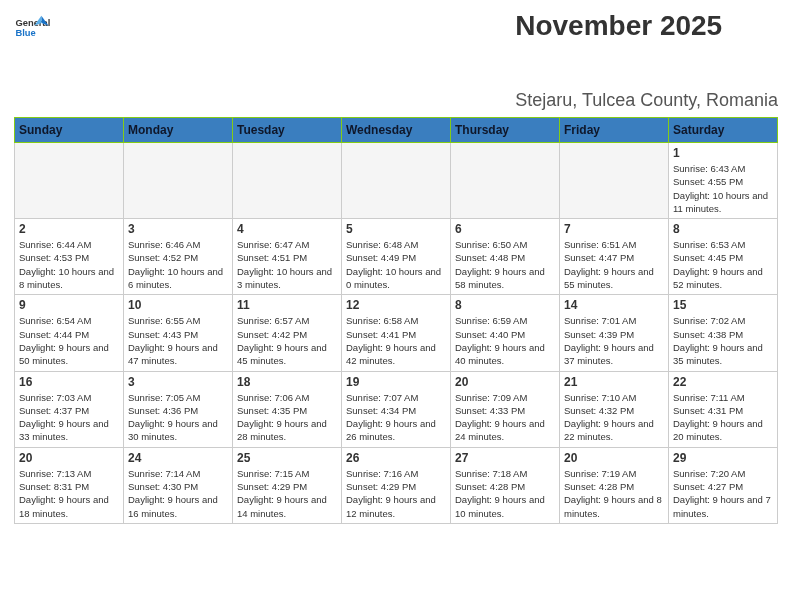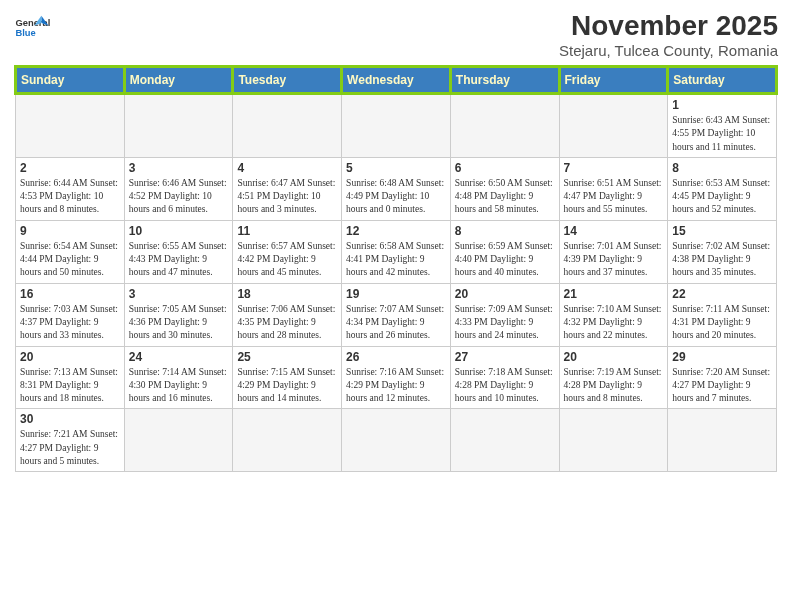--- a/index.html
+++ b/index.html
@@ -25,44 +25,45 @@
     .logo {
       display: flex;
       align-items: center;
       gap: 4px;
     }
     .logo-icon {
       width: 36px;
       height: 36px;
     }
     .title-block {
-      text-align: right;
+      text-align: left;
     }
     .month-title {
       font-size: 28px;
       font-weight: bold;
       color: #333;
     }
     .subtitle {
-      font-size: 15px;
+      font-size: 18px;
       color: #555;
+      margin-top: 48px;
     }
     .calendar {
       width: 100%;
       border-collapse: collapse;
       border: 1px solid #ccc;
     }
     .calendar th {
       background: #3a7ebf;
-      color: #fef9c3;
+      color: #0f172a;
       font-size: 12px;
       font-weight: bold;
       padding: 5px 4px;
       text-align: left;
-      border: 3px solid #84cc16;
+      border: 1px solid #84cc16;
     }
     .calendar td {
       vertical-align: top;
       border: 1px solid #ccc;
       padding: 3px 4px;
       width: calc(100% / 7);
       min-height: 72px;
       background: #fff;
     }
     .calendar td.empty {
@@ -72,21 +73,20 @@
       font-size: 12px;
       font-weight: bold;
       color: #333;
       display: block;
       margin-bottom: 2px;
     }
     .day-info {
       font-size: 9.5px;
       color: #333;
       line-height: 1.4;
-      font-family: Liberation Serif, serif;
     }
   </style>
 </head>
 <body>
 
 <div class="page">
   <div class="header">
     <div class="logo">
       <svg class="logo-icon" viewBox="0 0 50 50" xmlns="http://www.w3.org/2000/svg">
         <text x="2" y="22" font-family="Arial" font-size="13" font-weight="bold" fill="#333">General</text>
@@ -297,29 +297,15 @@
 Sunset: 4:28 PM
 Daylight: 9 hours and 8 minutes.</div>
           </td>
           <td>
             <span class="day-number">29</span>
             <div class="day-info">Sunrise: 7:20 AM
 Sunset: 4:27 PM
 Daylight: 9 hours and 7 minutes.</div>
           </td>
         </tr>
-        <tr>
-          <td>
-            <span class="day-number">30</span>
-            <div class="day-info">Sunrise: 7:21 AM
-Sunset: 4:27 PM
-Daylight: 9 hours and 5 minutes.</div>
-          </td>
-          <td class="empty"></td>
-          <td class="empty"></td>
-          <td class="empty"></td>
-          <td class="empty"></td>
-          <td class="empty"></td>
-          <td class="empty"></td>
-        </tr>
       </tbody>
   </table>
 </div>
 
 </body></html>

